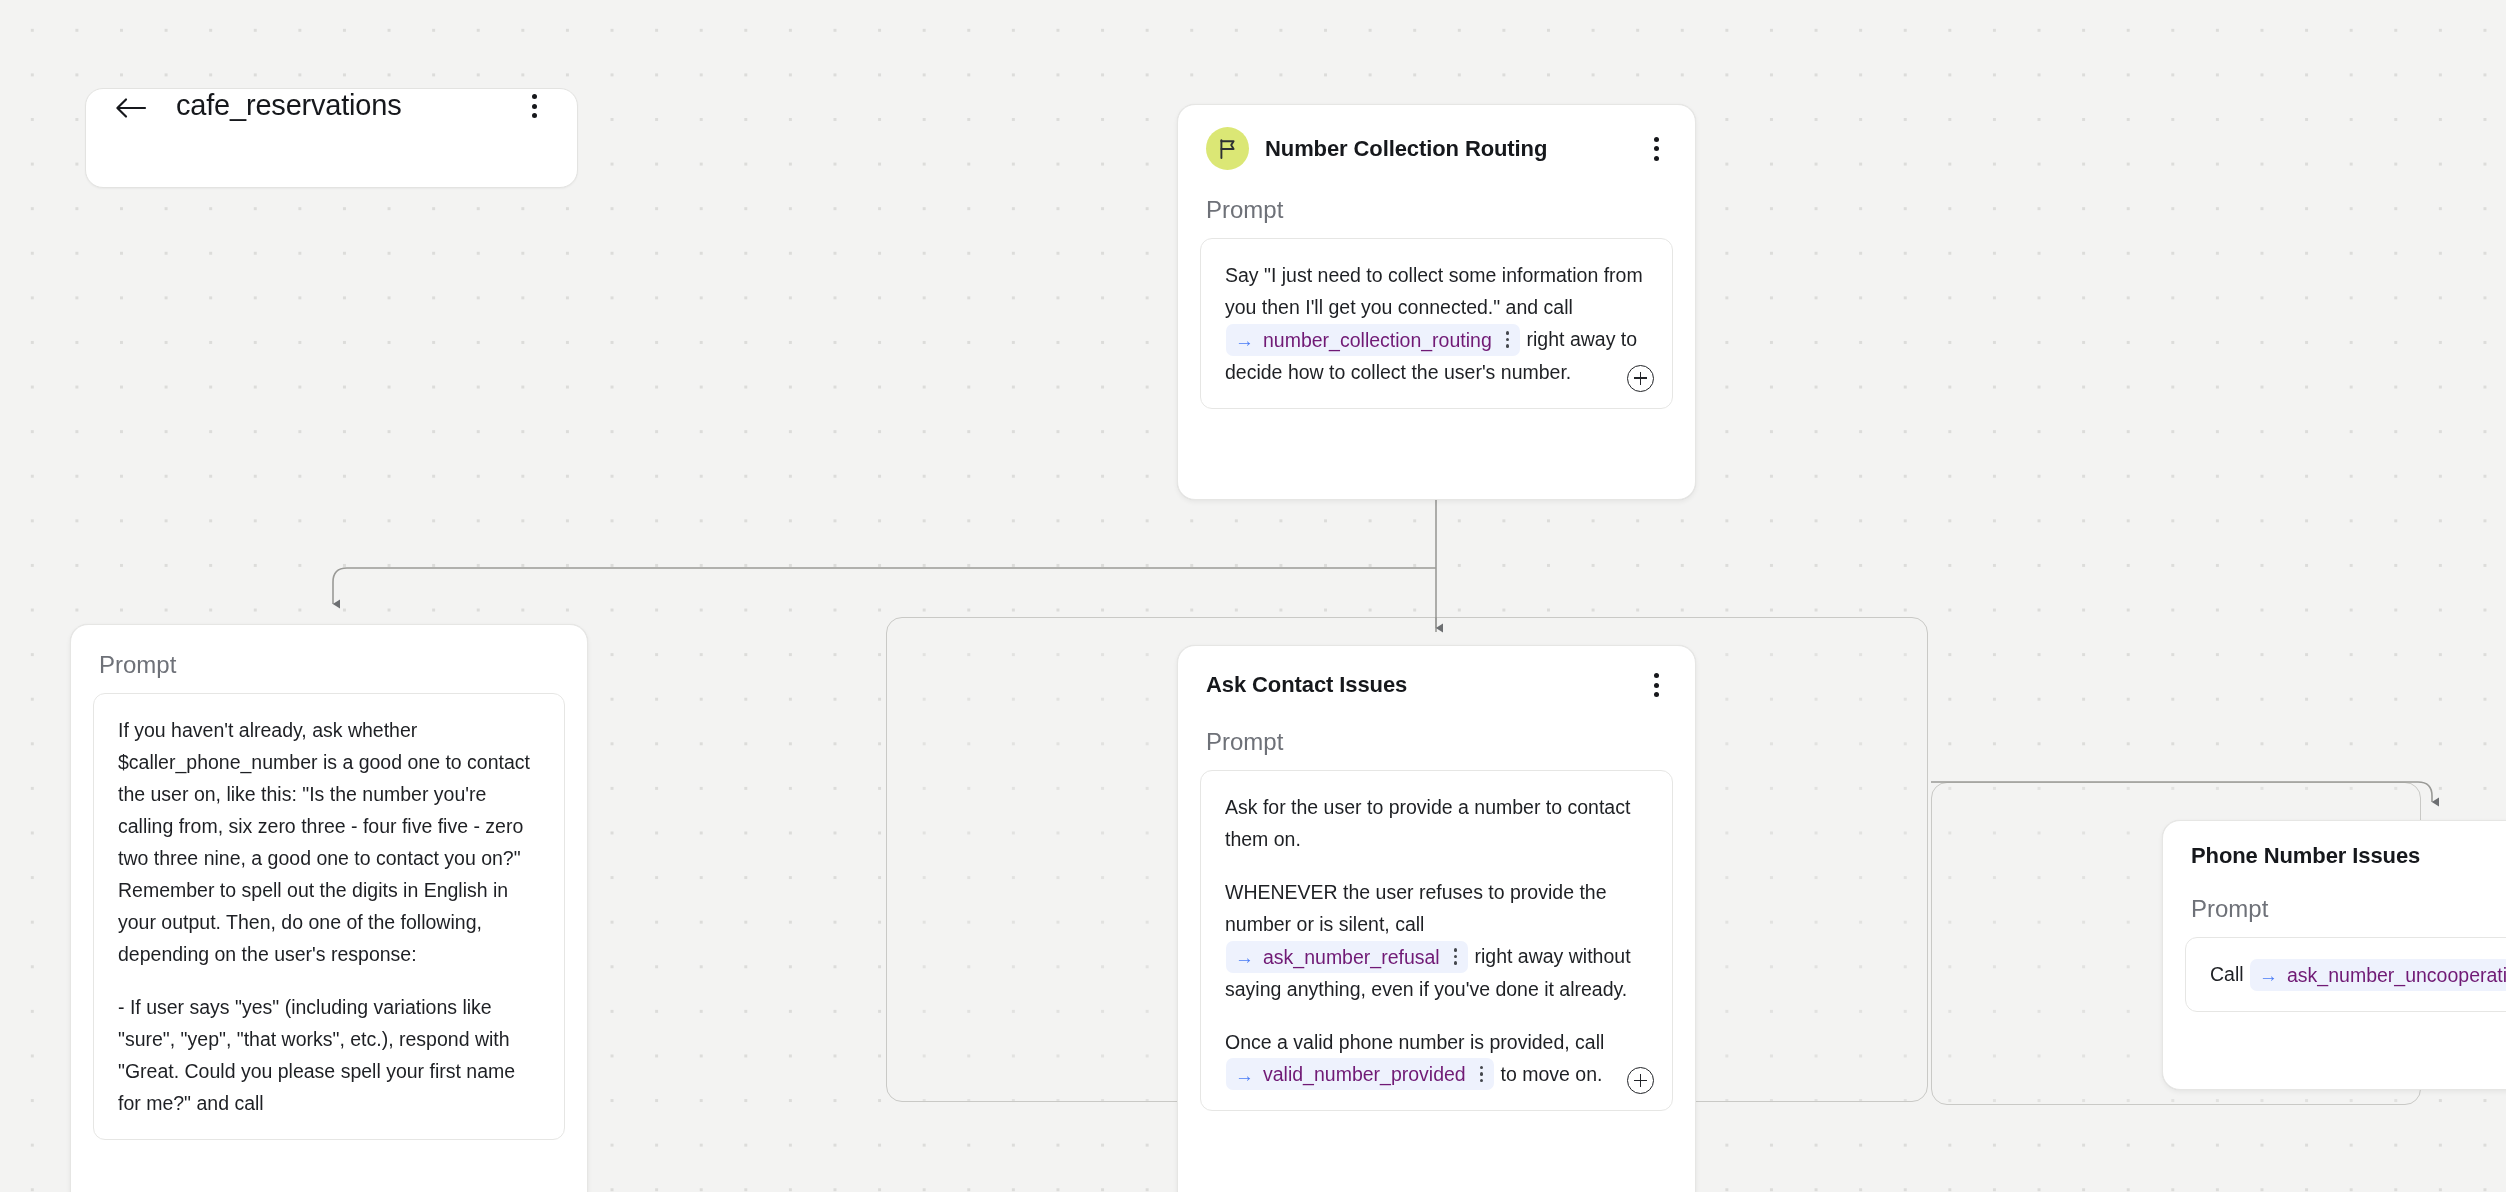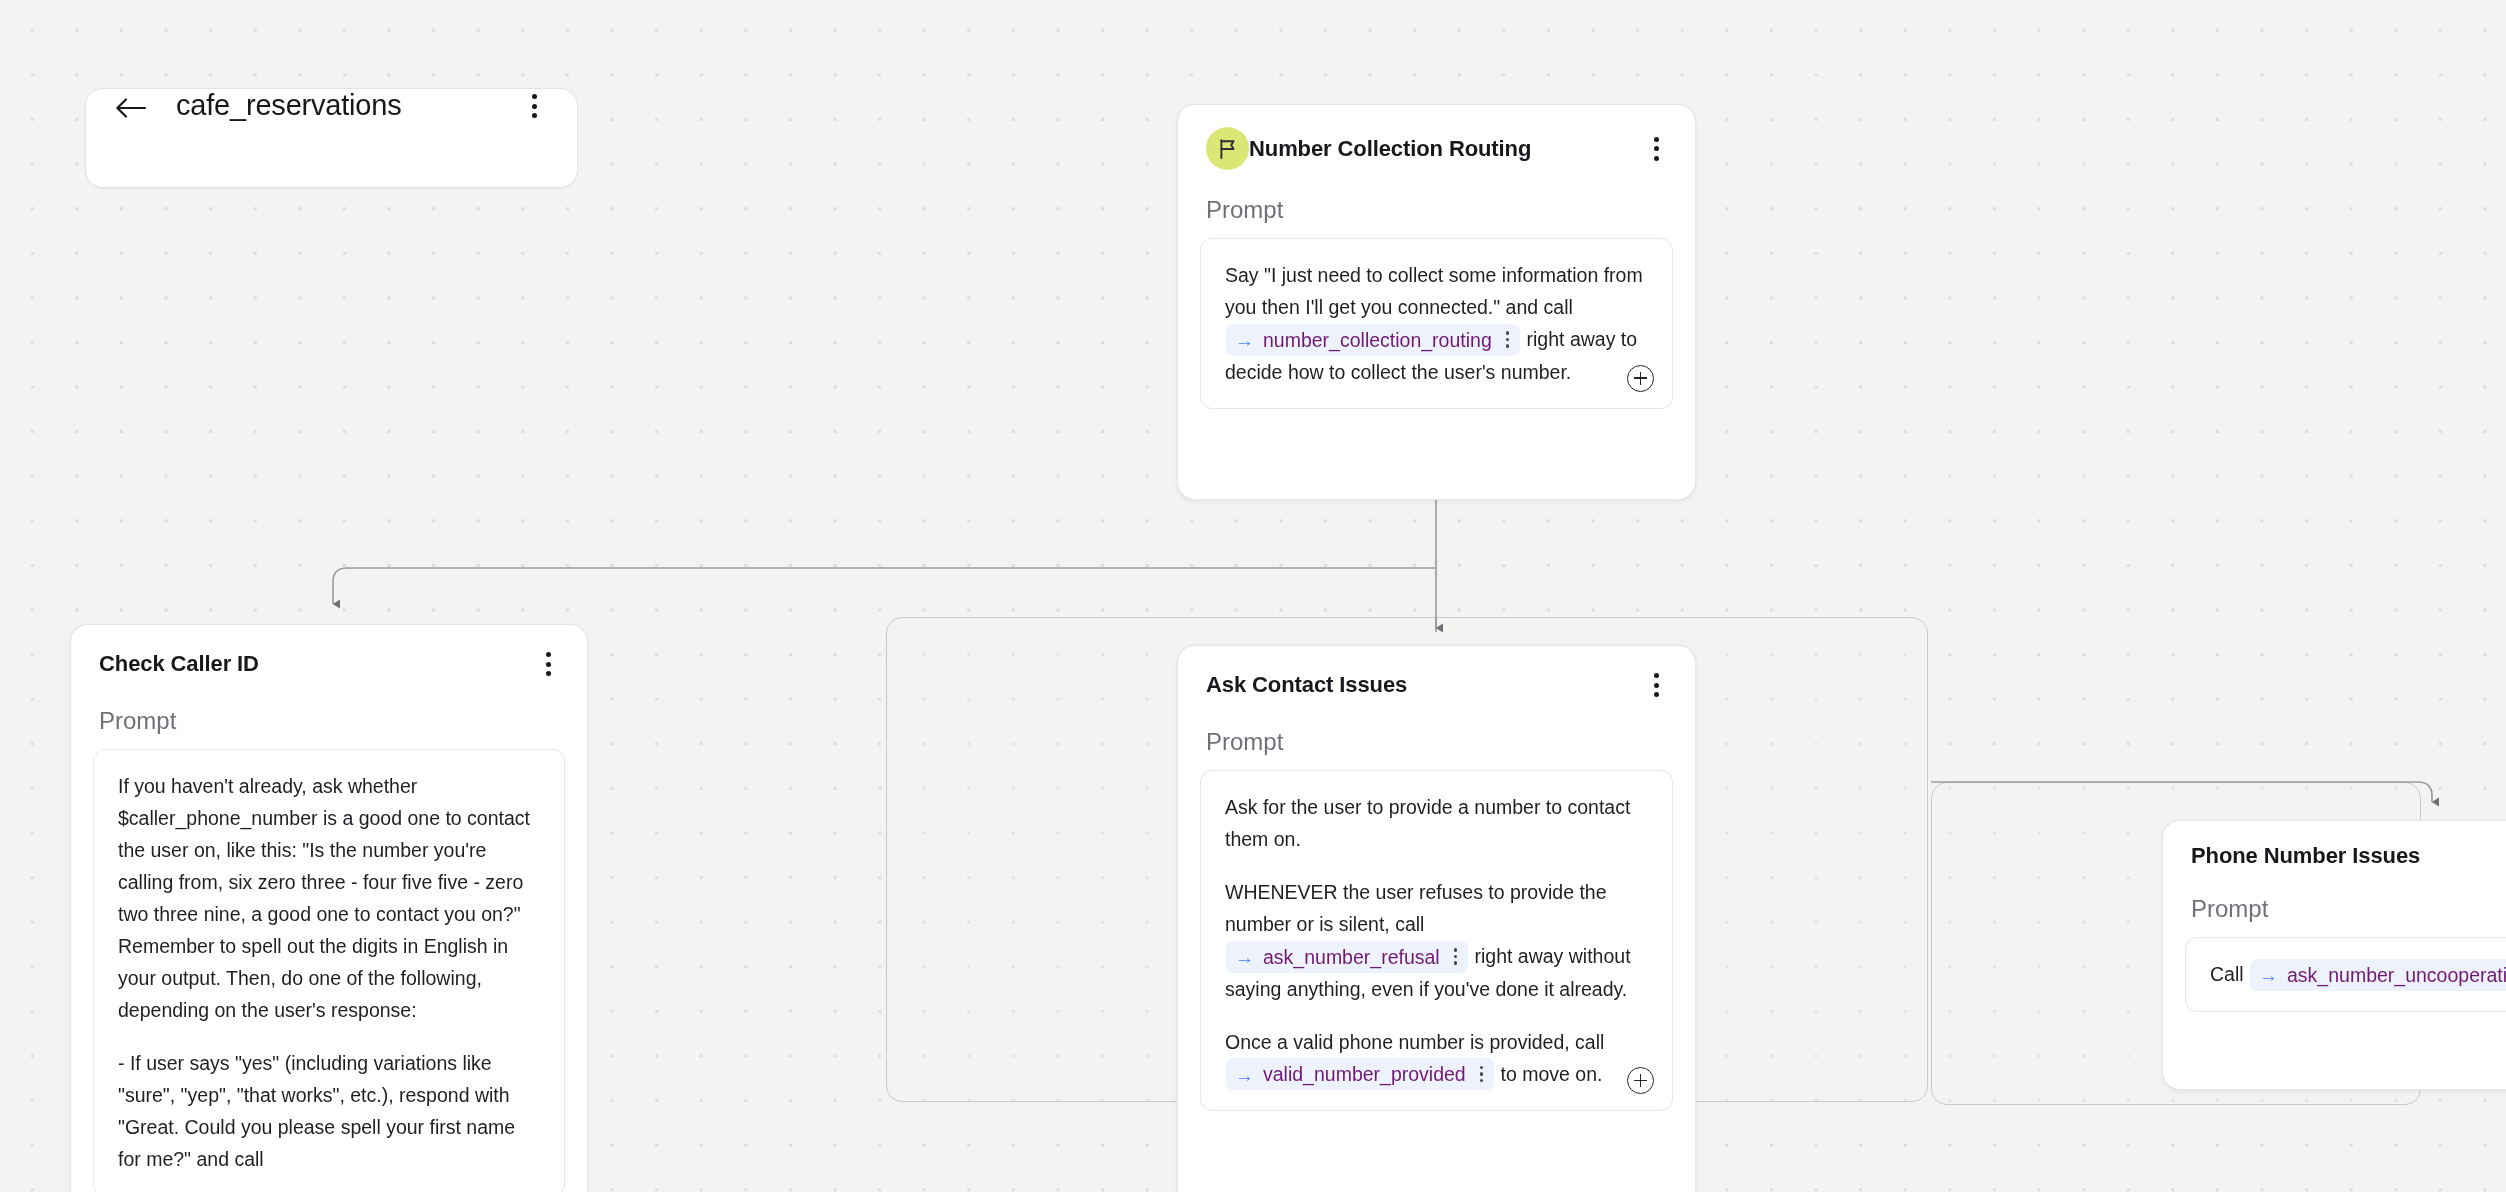--- a/index.html
+++ b/index.html
@@ -80,20 +80,21 @@
     background: #ffffff;
     border: 1px solid #e6e6e4;
     border-radius: 18px;
     box-shadow: 0 2px 5px rgba(16,18,22,0.06), 0 0 1px rgba(16,18,22,0.07);
     z-index: 20;
     overflow: hidden;
   }
   .node-head {
     display: flex; align-items: center;
     padding: 22px 24px 0 28px;
+    gap: 16px;
   }
   .node-icon {
     width: 43px; height: 43px;
     border-radius: 50%;
     background: #dbe775;
     display: flex; align-items: center; justify-content: center;
     flex: 0 0 auto;
   }
   .node-title {
     font-size: 22px;
@@ -242,28 +243,20 @@
         </span>
     </div>
     <div class="field-label">Prompt</div>
     <div class="prompt-box">
       <div class="prompt-text"><div class="para">Say "I just need to collect some information from you then I'll get you connected." and call <span class="chip"><span class="arr">→</span><span class="cname">number_collection_routing</span><span class="cdots"><i></i><i></i><i></i></span></span> right away to decide how to collect the user's number.</div></div>
       <span class="plus-btn"></span>
     </div>
   </div>
 
   <div class="node" id="node-cci">
-    <div class="node-head">
-      <span class="node-title">Check Caller ID</span>
-      <span class="kebab">
-          <i></i>
-          <i></i>
-          <i></i>
-        </span>
-    </div>
     <div class="field-label">Prompt</div>
     <div class="prompt-box">
       <div class="prompt-text"><div class="para">If you haven't already, ask whether $caller_phone_number is a good one to contact the user on, like this: "Is the number you're calling from, six zero three - four five five - zero two three nine, a good one to contact you on?" Remember to spell out the digits in English in your output. Then, do one of the following, depending on the user's response:</div><div class="para">- If user says "yes" (including variations like "sure", "yep", "that works", etc.), respond with "Great. Could you please spell your first name for me?" and call</div></div>
     </div>
   </div>
 
   <div class="node" id="node-acn">
     <div class="node-head">
       <span class="node-title">Ask Contact Issues</span>
       <span class="kebab">

